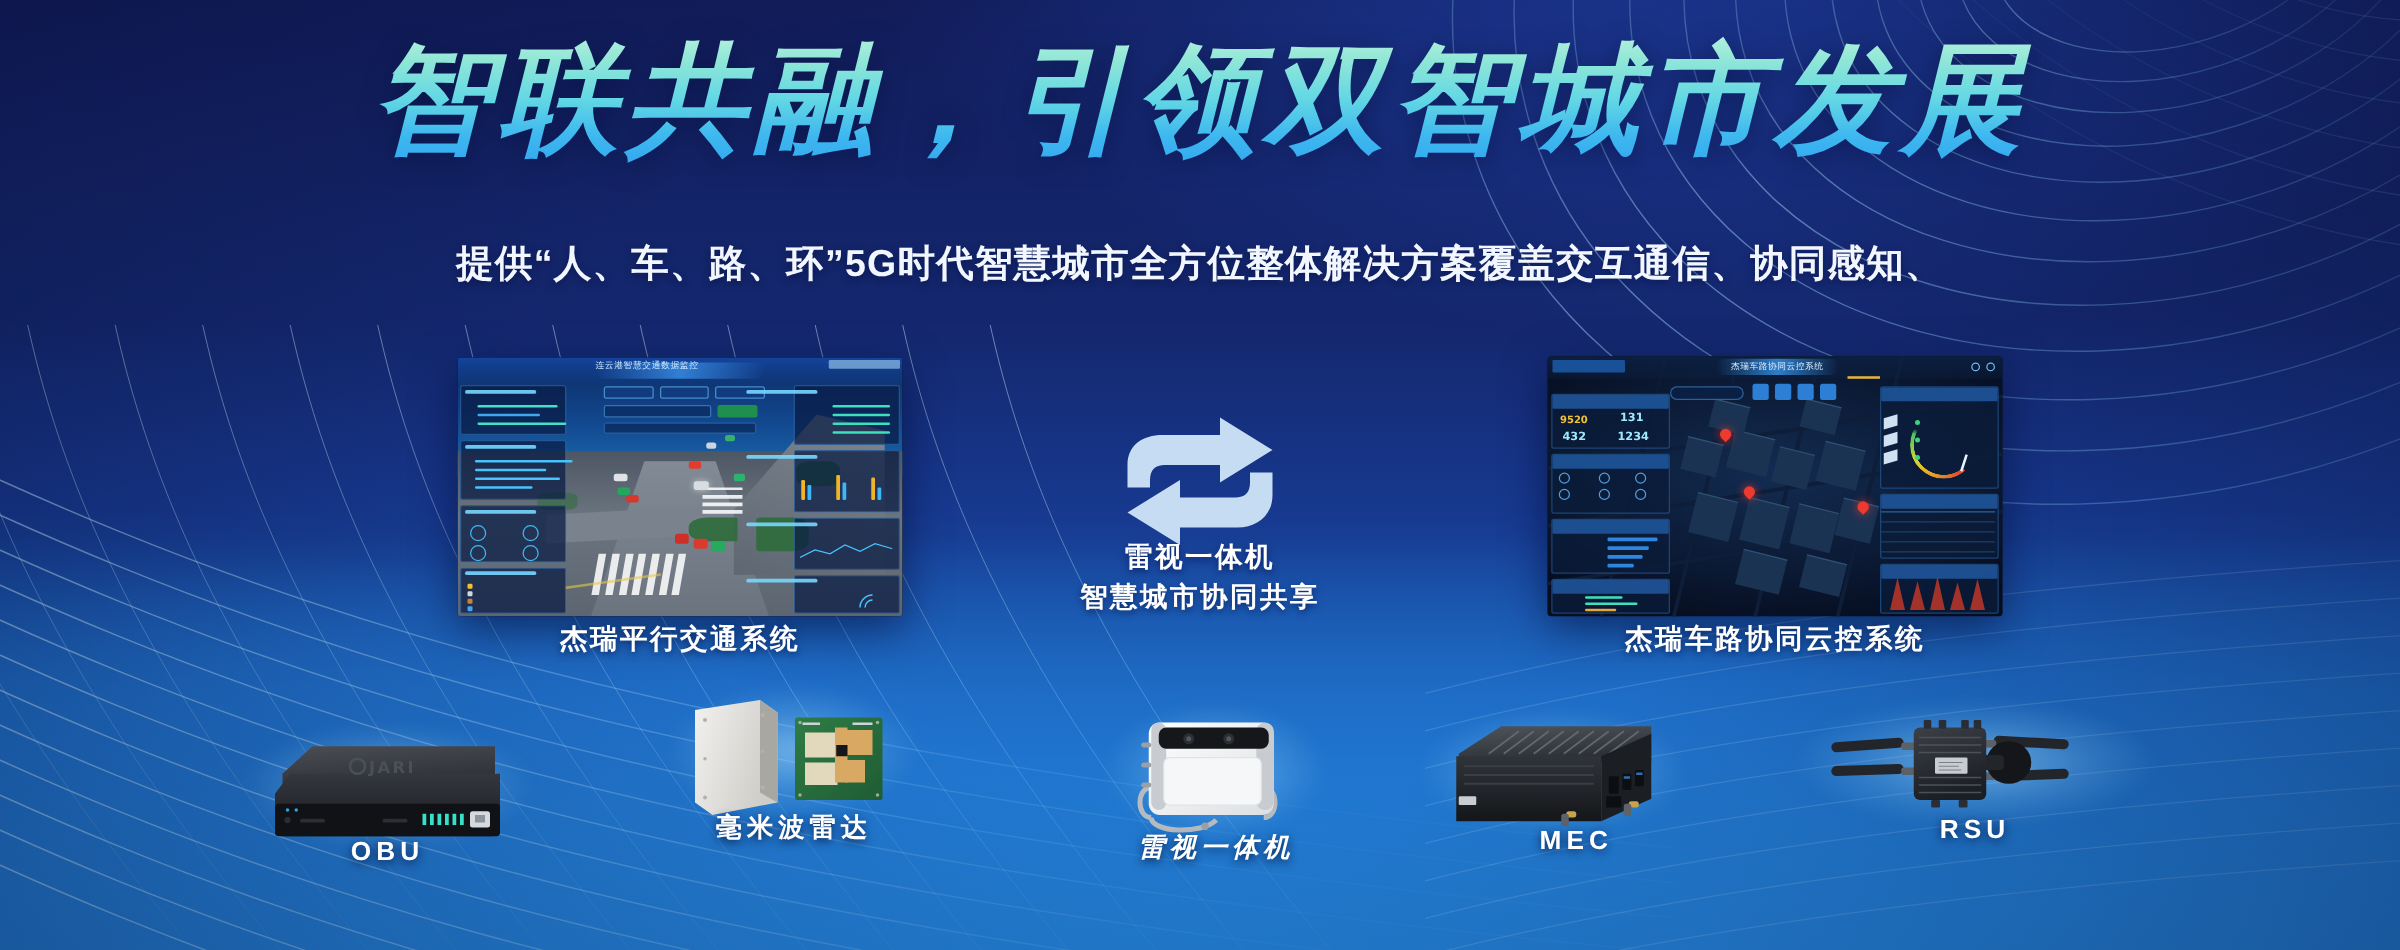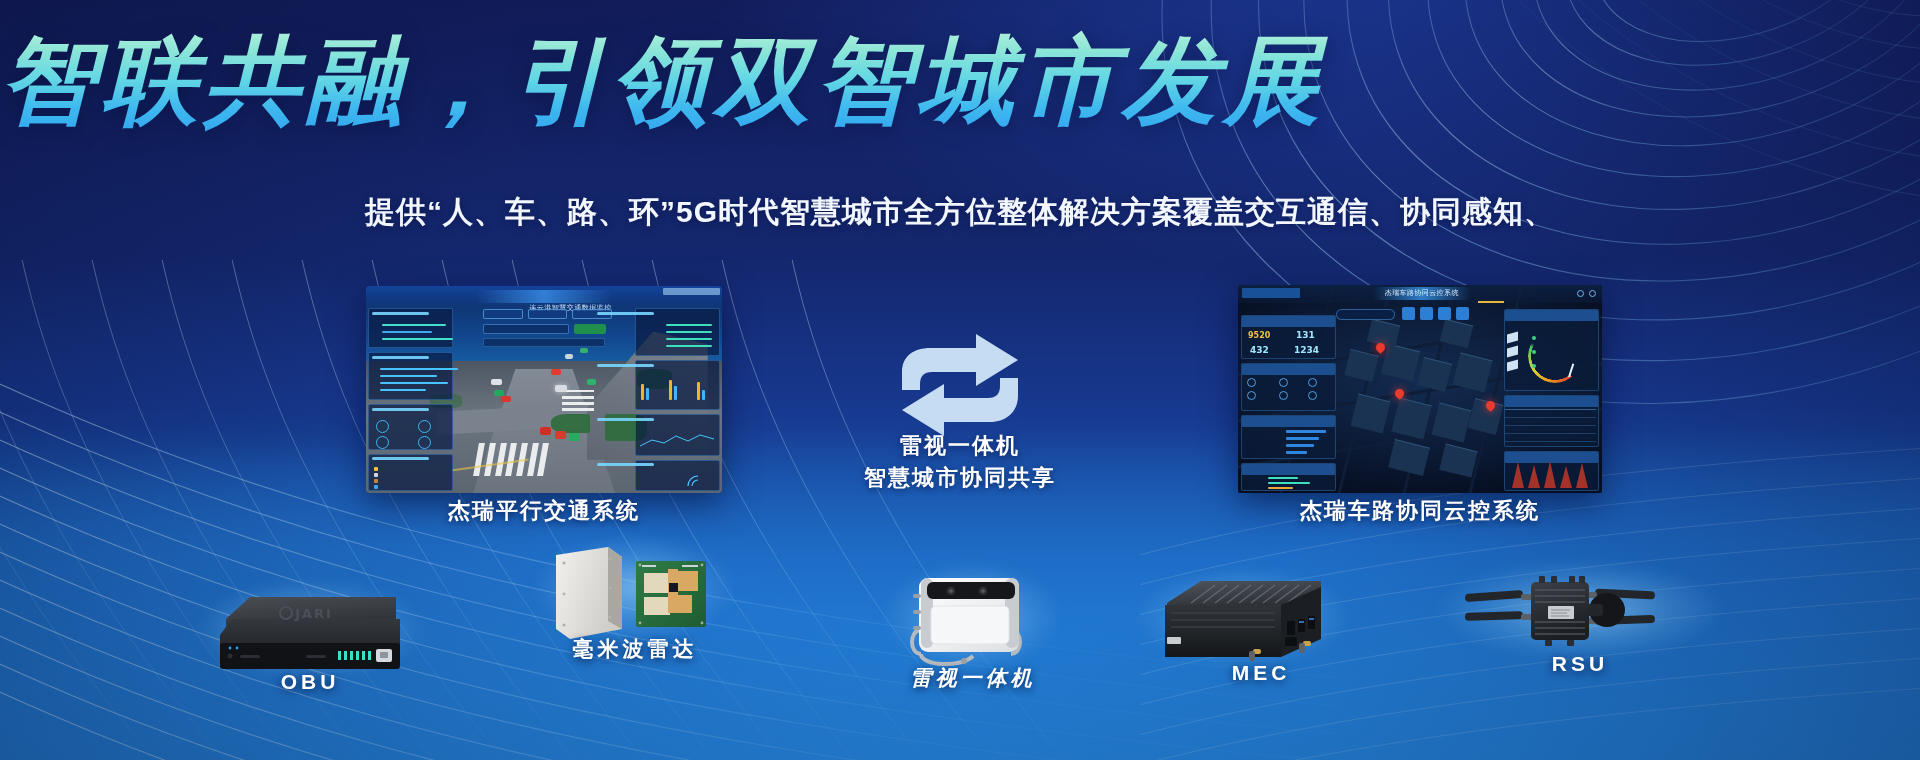--- a/index.html
+++ b/index.html
@@ -28,21 +28,21 @@
     position:absolute; inset:0;
     background:radial-gradient(ellipse 1250px 700px at 50% 44%, rgba(0,0,0,0) 42%, rgba(5,12,48,.38) 100%);
   }
   .arcs, .meshlow { position:absolute; pointer-events:none; }
   .arcs{ top:-210px; right:-180px; width:1000px; height:660px; opacity:.85; }
   .meshlow{ left:-160px; bottom:-120px; width:1500px; height:620px; opacity:.9; }
   .meshright{ position:absolute; right:-120px; bottom:-80px; width:900px; height:420px; opacity:.55; pointer-events:none;}
 
   
   .headline{
-    position:absolute; top:24px; left:0; width:1920px; 
+    position:absolute; top:24px; left:0; width:1920px; text-align:center;
     font-size:96px; font-weight:bold; letter-spacing:6px;
     font-style:italic;
     line-height:1.18;
     background:linear-gradient(180deg,#b9f3dd 0%, #8fe6d7 22%, #64d8e4 48%, #3fb9ef 74%, #31a4f0 100%);
     -webkit-background-clip:text; background-clip:text; color:transparent;
     filter:drop-shadow(0 4px 10px rgba(4,14,60,.55));
     white-space:nowrap;
   }
   .subtitle{
     position:absolute; top:188px; left:0; width:1920px; text-align:center;
@@ -92,22 +92,22 @@
   .glow-top{
     position:absolute; left:0; right:0; top:0; height:22px;
     background:linear-gradient(180deg, rgba(20,70,160,.95), rgba(20,70,160,0));
   }
   .hdr-pill{
     position:absolute; left:31%; top:4px; width:38%; height:13px;
     background:linear-gradient(90deg, rgba(25,90,185,0), rgba(60,150,240,.75), rgba(25,90,185,0));
     border-radius:7px;
   }
   .hdr-text{
-    position:absolute; left:31%; top:16px; width:38%; height:13px;
-    font-size:7px; color:#cfe9ff; text-align:right; line-height:13px; letter-spacing:.5px;
+    position:absolute; left:31%; top:0; width:38%; height:13px;
+    font-size:7px; color:#cfe9ff; text-align:left; line-height:13px; letter-spacing:.5px;
     font-family:"DejaVu Sans", sans-serif;
   }
   .btn3{
     position:absolute; height:10px; border:1px solid rgba(110,195,255,.6);
     background:rgba(18,60,130,.7); border-radius:2px;
   }
 
   
   .dashR-bg{
     position:absolute; inset:0;
@@ -527,21 +527,21 @@
       <g fill="#2ea2e6">
           <circle cx="20" cy="63" r="1.4"></circle>
           <circle cx="27" cy="63" r="1.4"></circle>
         </g>
       <text x="104" y="33" text-anchor="middle" font-family="DejaVu Sans, sans-serif" font-size="13" font-weight="bold" fill="#4b5058" letter-spacing="2">JARI</text>
       <circle cx="76" cy="28" r="6" fill="none" stroke="#4b5058" stroke-width="2"></circle>
     </svg>
     <div class="prod-label" style="left:-30px;top:85px;">OBU</div>
   </div>
 
-  <div class="prod" style="left:550px;top:543px;width:170px;height:100px;">
+  <div class="prod" style="left:550px;top:556px;width:170px;height:100px;">
     <div class="prod-glow" style="left:-16px;top:-8px;width:200px;height:106px;"></div>
     <svg viewBox="0 0 170 100" style="position:absolute;inset:0;width:170px;height:100px;">
       <defs>
         <linearGradient id="encl" x1="0" y1="0" x2="1" y2="0.4">
           <stop offset="0%" stop-color="#f2f1ee"></stop>
             <stop offset="100%" stop-color="#cfcdc8"></stop>
         </linearGradient>
         <linearGradient id="pcb" x1="0" y1="0" x2="1" y2="1">
           <stop offset="0%" stop-color="#2f7c46"></stop>
             <stop offset="100%" stop-color="#1f5c33"></stop>

